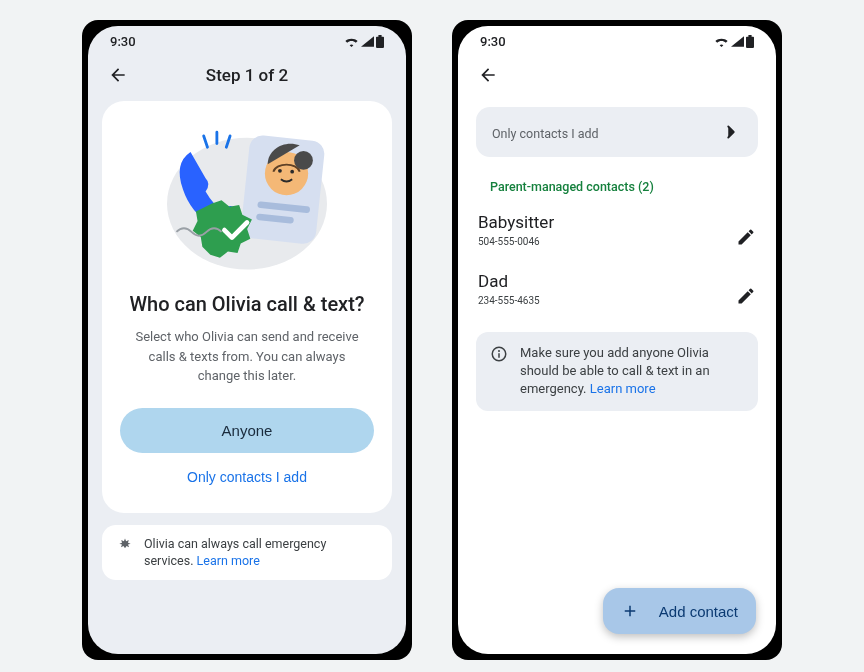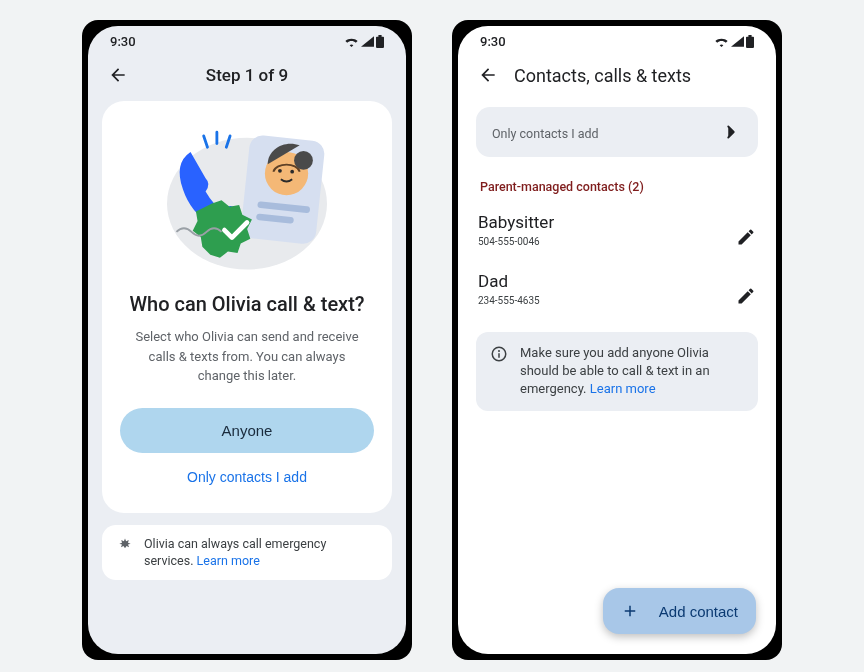--- a/index.html
+++ b/index.html
@@ -123,22 +123,22 @@
     border-radius:14px;
     padding: 14px 16px;
     display:flex;
     align-items:center;
     margin-top: 6px;
   }
   .allowed-row .txt { flex:1; }
   .allowed-title { font-size:14.5px; font-weight:500; color:#202124; }
   .allowed-sub { font-size:12.5px; color:#5f6368; margin-top:2px; }
   .section-label {
-    font-size:12.5px; font-weight:500; color:#7f1d1d;
-    margin: 22px 4px 6px;
+    font-size:12.5px; font-weight:500; color:#15803d;
+    margin: 22px 14px 6px;
   }
   .contact-row {
     display:flex; align-items:flex-end;
     padding: 12px 2px;
   }
   .contact-row .meta{ flex:1; }
   .contact-name { font-size:17px; color:#202124; font-weight:400;}
   .contact-phone{ font-size:10px; color:#3c4043; margin-top:4px;}
   .edit-icon { width:20px; height:20px; }
   .info-box {
@@ -186,21 +186,21 @@
           </svg>
       </span>
     </div>
 
     <div class="header">
       <div class="back-btn">
         <svg width="20" height="20" viewBox="0 0 24 24">
             <path fill="#202124" d="M20 11H7.8l5.6-5.6L12 4l-8 8 8 8 1.4-1.4L7.8 13H20z"></path>
           </svg>
       </div>
-      <div class="header-title">Step 1 of 9</div>
+      <div class="header-title">Step 1 of 2</div>
     </div>
 
     <div class="card">
       <div class="illustration">
         <svg viewBox="0 0 200 170" width="190" height="160">
           <ellipse cx="100" cy="90" rx="85" ry="70" fill="#e8eaed"></ellipse>
 
           <rect x="98" y="20" width="80" height="110" rx="14" fill="#d6dff0" transform="rotate(6 138 75)"></rect>
           <circle cx="142" cy="58" r="23" fill="#f4b876"></circle>
           <path d="M128 56c3-10 25-10 28 0" stroke="#5f4126" stroke-width="2" fill="none"></path>
@@ -254,21 +254,20 @@
           </svg>
       </span>
     </div>
 
     <div class="header">
       <div class="back-btn">
         <svg width="20" height="20" viewBox="0 0 24 24">
             <path fill="#202124" d="M20 11H7.8l5.6-5.6L12 4l-8 8 8 8 1.4-1.4L7.8 13H20z"></path>
           </svg>
       </div>
-      <div class="header-title-left">Contacts, calls &amp; texts</div>
     </div>
 
     <div class="body2">
       <div class="allowed-row">
         <div class="txt">
           <div class="allowed-sub">Only contacts I add</div>
         </div>
         <svg width="22" height="22" viewBox="0 0 24 24">
             <path fill="#202124" d="M9 6l6 6-6 6" stroke="#202124" stroke-width="2" stroke-linecap="round" stroke-linejoin="round"></path>
           </svg>

